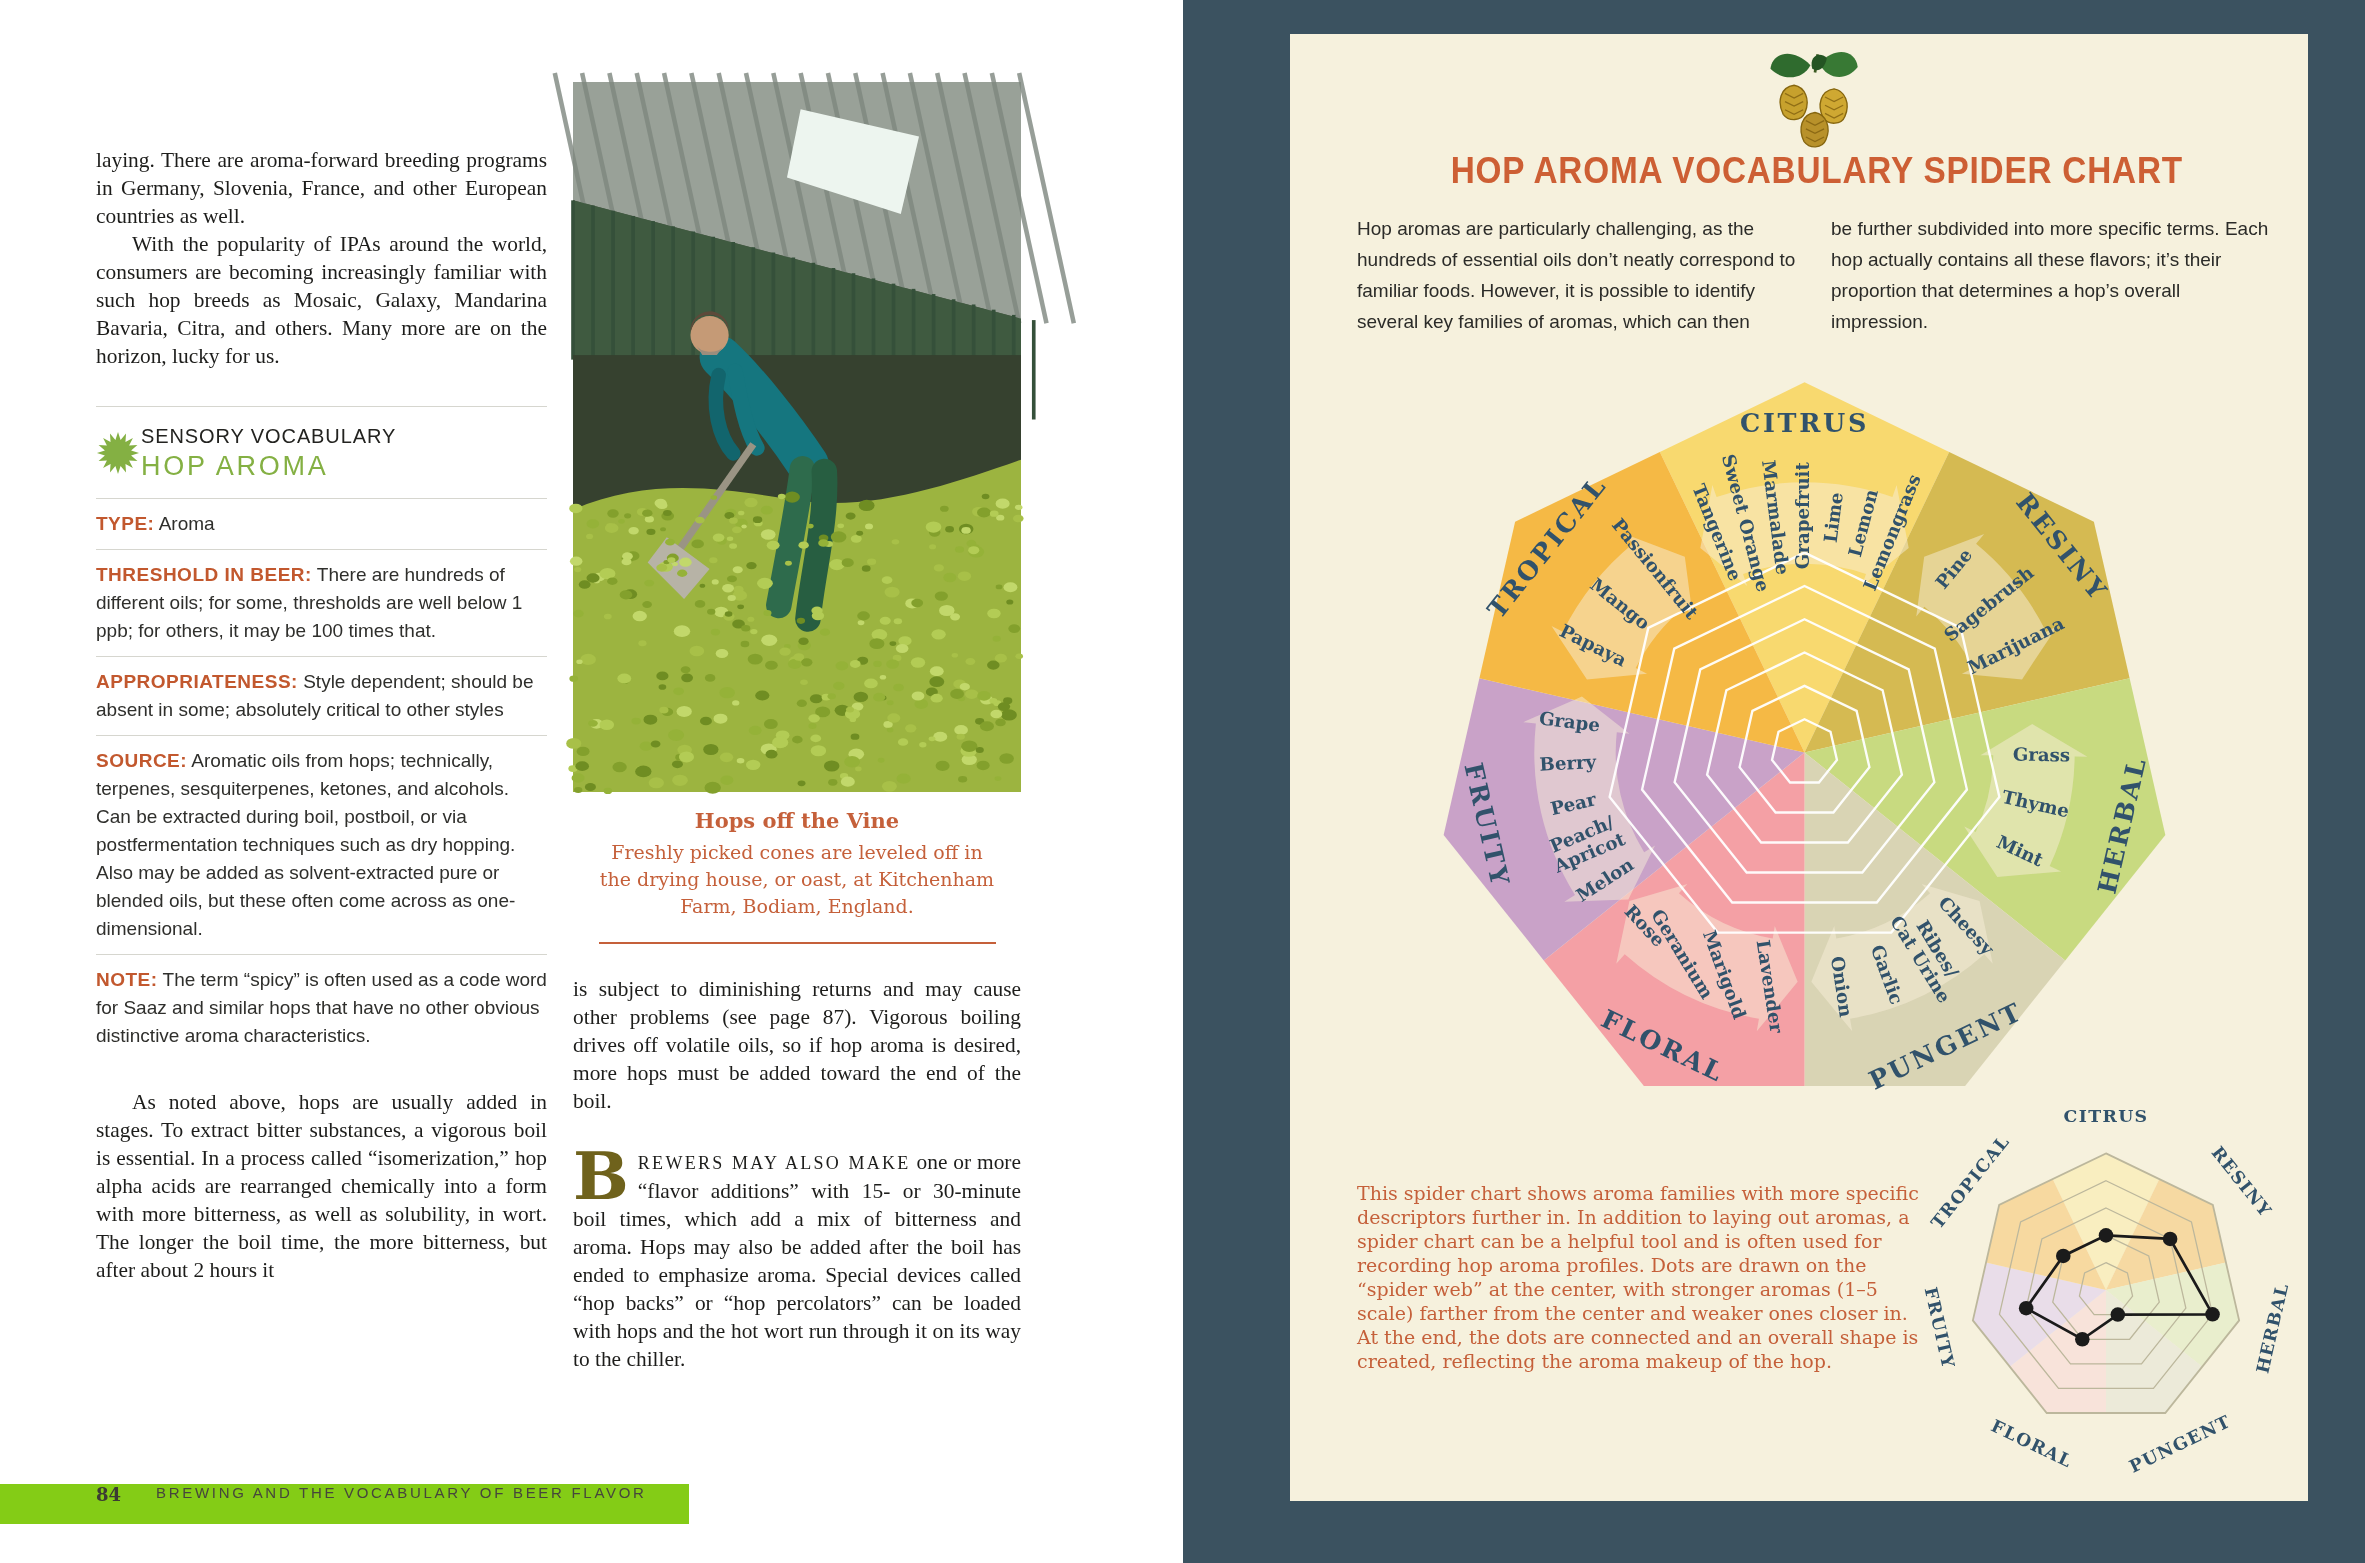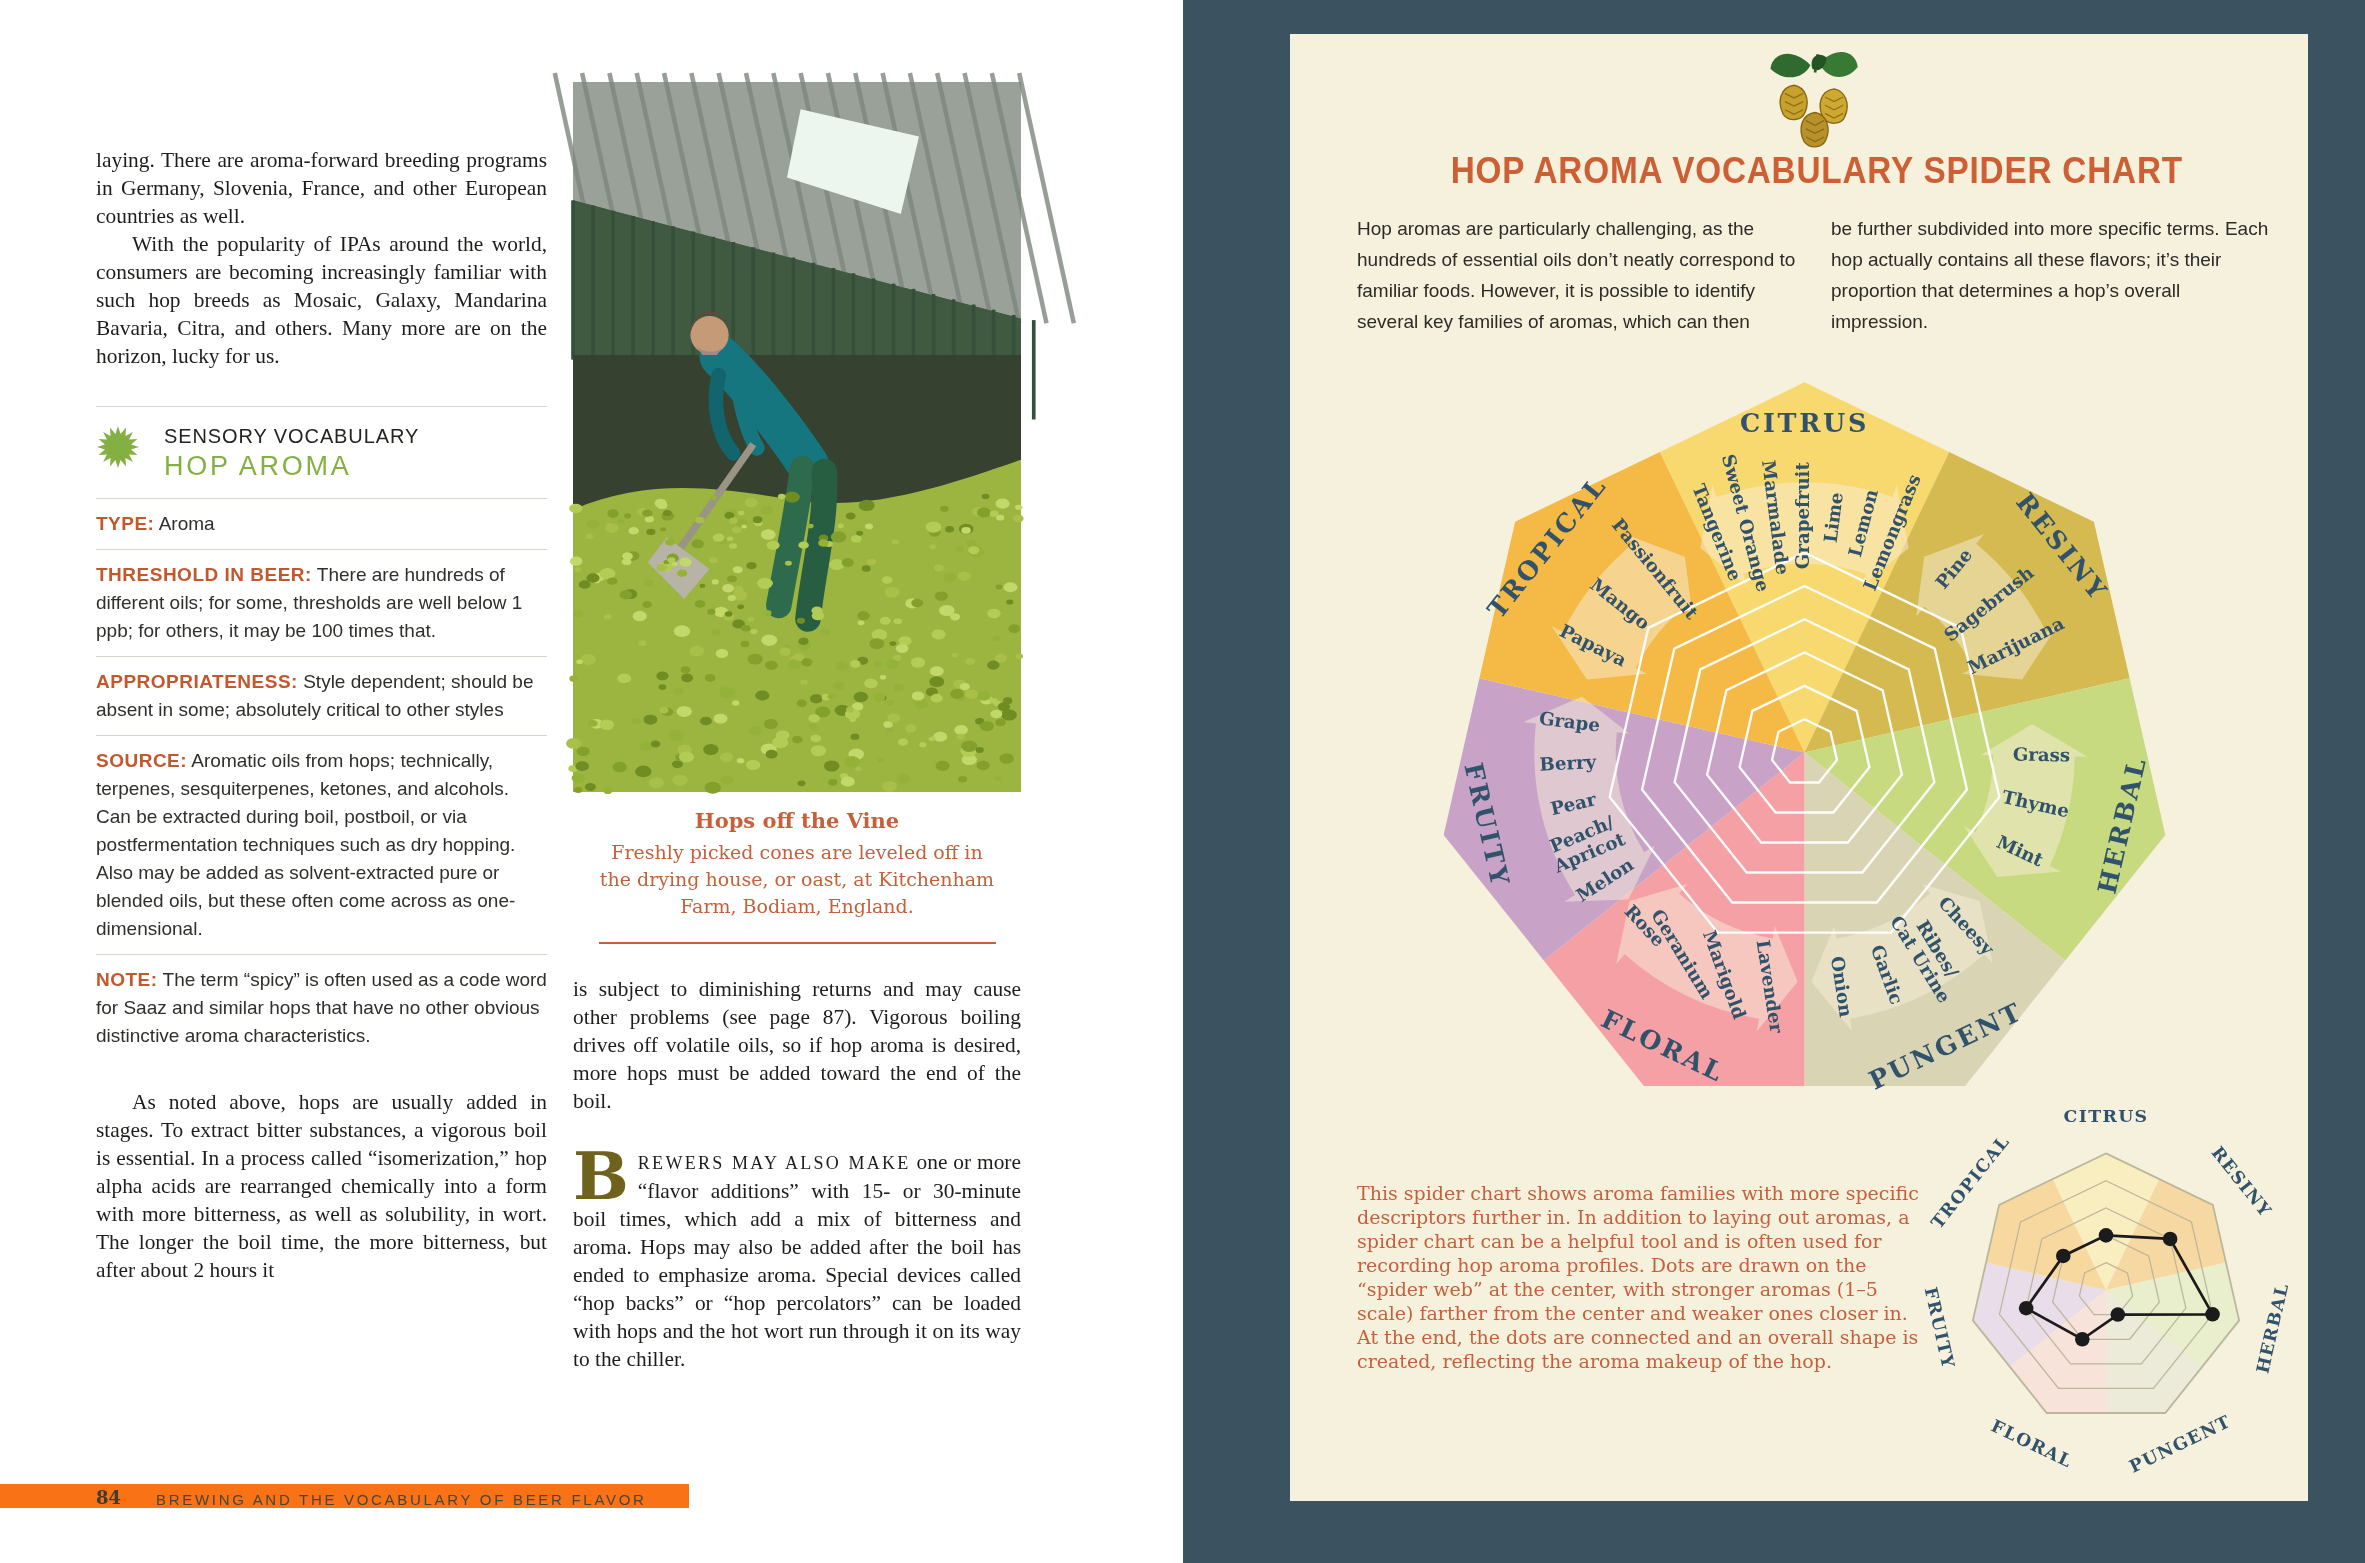--- a/index.html
+++ b/index.html
@@ -10,40 +10,40 @@
   }
   .abs{position:absolute;}
 
   
   .col1{left:96px;top:146px;width:451px;}
   .body-text{font-size:21.4px;line-height:28px;text-align:justify;}
   .body-text p{margin:0;}
   .indent{text-indent:36px;}
 
   .vocab{margin-top:36px;border-top:1.4px solid #d6d6cf;font-family:"Liberation Sans",sans-serif;}
-  .vocab-header{display:flex;align-items:flex-start;gap:24px;padding:18px 0 16.4px 0;border-bottom:1.4px solid #d6d6cf;}
+  .vocab-header{display:flex;align-items:center;gap:1px;padding:18px 0 16.4px 0;border-bottom:1.4px solid #d6d6cf;}
   .vocab-kicker{font-size:20px;letter-spacing:0.9px;color:#232320;}
   .vocab-title{font-size:27px;letter-spacing:2.7px;color:#84b043;margin-top:2.7px;}
   .entry{padding:11px 0;border-bottom:1.4px solid #d6d6cf;font-size:19px;line-height:28px;color:#2f2f2c;}
   .entry:last-child{border-bottom:none;}
   .entry-label{color:#c2582e;font-weight:bold;letter-spacing:0.5px;}
   .para3{margin-top:27px !important;}
 
   .col2{left:573px;top:82px;width:448px;}
   .photo{width:448px;height:710px;display:block;background:#4a5340;}
   .caption{margin-top:16.4px;text-align:center;font-family:"DejaVu Serif",serif;color:#c5603a;}
   .caption-title{font-size:21px;font-weight:bold;margin-bottom:5.5px;}
   .caption-text{font-size:19px;line-height:27px;width:400px;margin:0 auto;}
   .caption-rule{width:397px;height:1.8px;background:#c5603a;margin:22px auto 0 auto;}
   .col2-body{margin-top:31px;}
   .dropcap-para{margin-top:33px !important;}
   .dropcap{float:left;font-family:"DejaVu Serif",serif;font-weight:bold;font-size:66px;line-height:51px;color:#6f621c;padding:3.6px 9px 0 0;}
   .lead-caps{font-family:"Liberation Serif",serif;font-size:18px;letter-spacing:2.3px;}
 
-  .footer-bar{left:0;top:1484px;width:689px;height:24px;background:#f97316;display:flex;align-items:flex-end;}
+  .footer-bar{left:0;top:1484px;width:689px;height:40px;background:#84cc16;display:flex;align-items:flex-start;}
   .footer-num{font-family:"DejaVu Serif",serif;font-weight:bold;font-size:18px;color:#3c3c33;margin-left:96px;}
   .footer-title{font-family:"Liberation Sans",sans-serif;font-size:15px;letter-spacing:2.7px;color:#46463c;margin-left:35px;}
 
   
   .right-bg{left:1183px;top:0;width:1183px;height:1563px;background:#3b5260;}
   .panel{left:1290px;top:34px;width:1018px;height:1467px;background:#f6f1dd;}
   .hop-illo{left:1765px;top:45px;width:100px;height:105px;}
   .rp-title-wrap{left:1290px;top:150px;width:1018px;text-align:center;margin-left:18px;}
   .rp-title{display:inline-block;transform:scaleX(.9);transform-origin:center;
     font-family:"Liberation Sans",sans-serif;font-weight:bold;font-size:37px;

